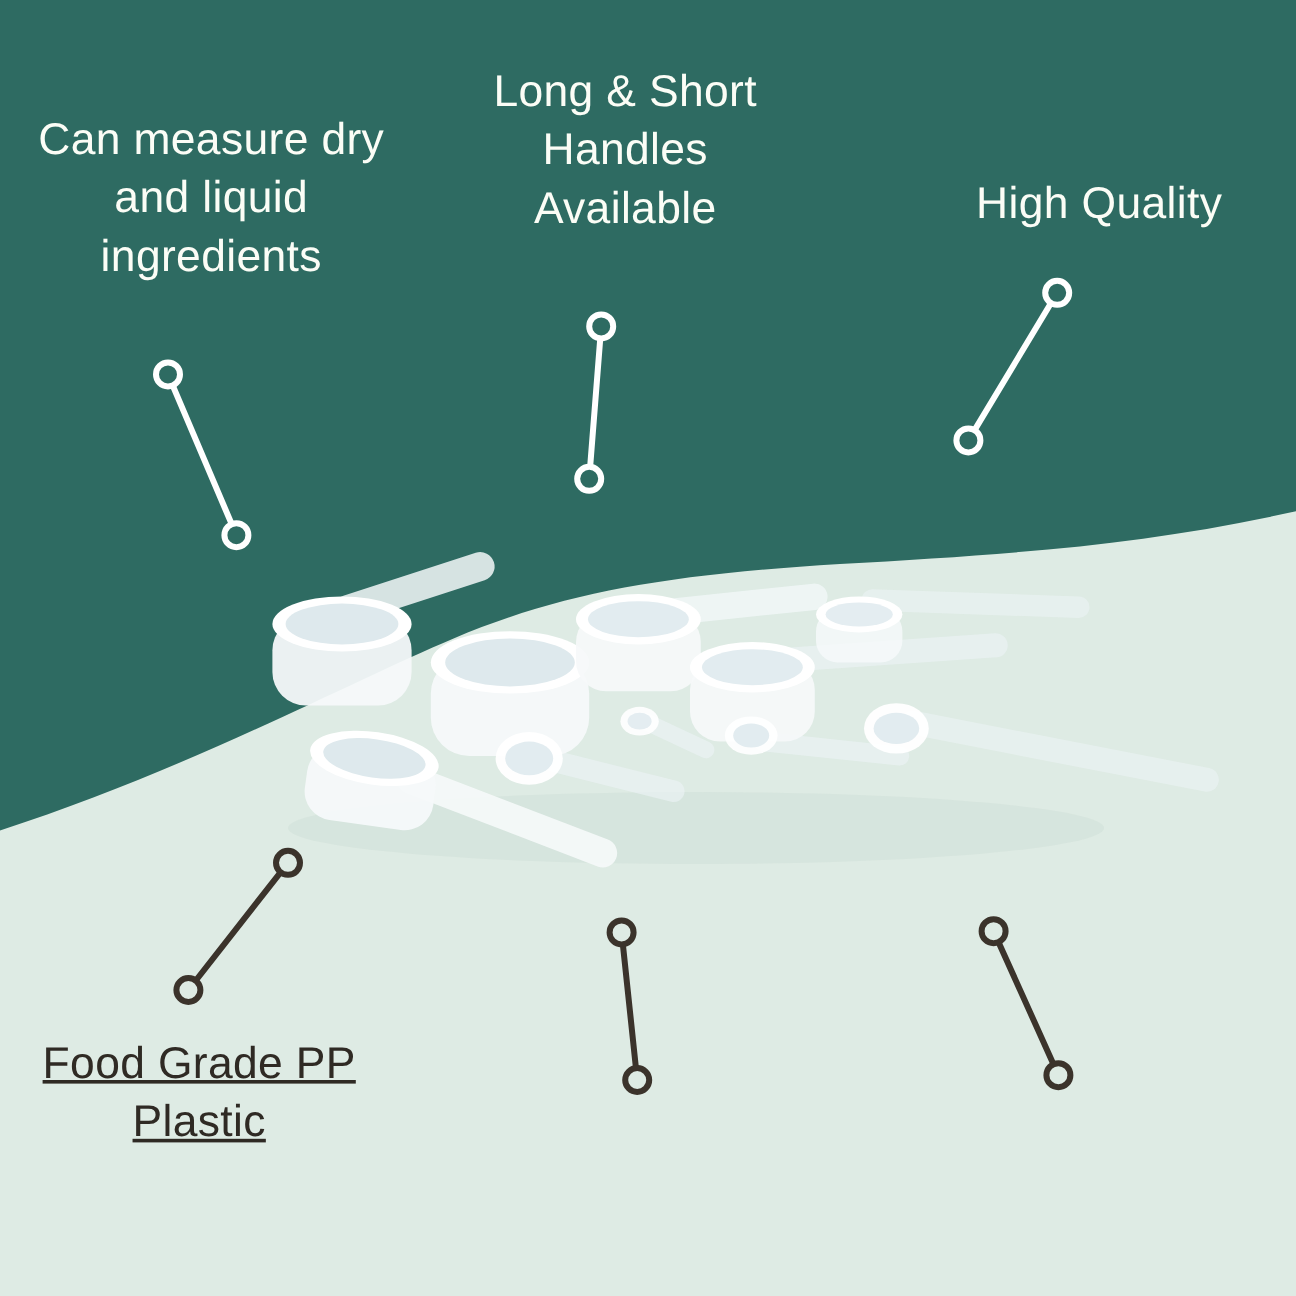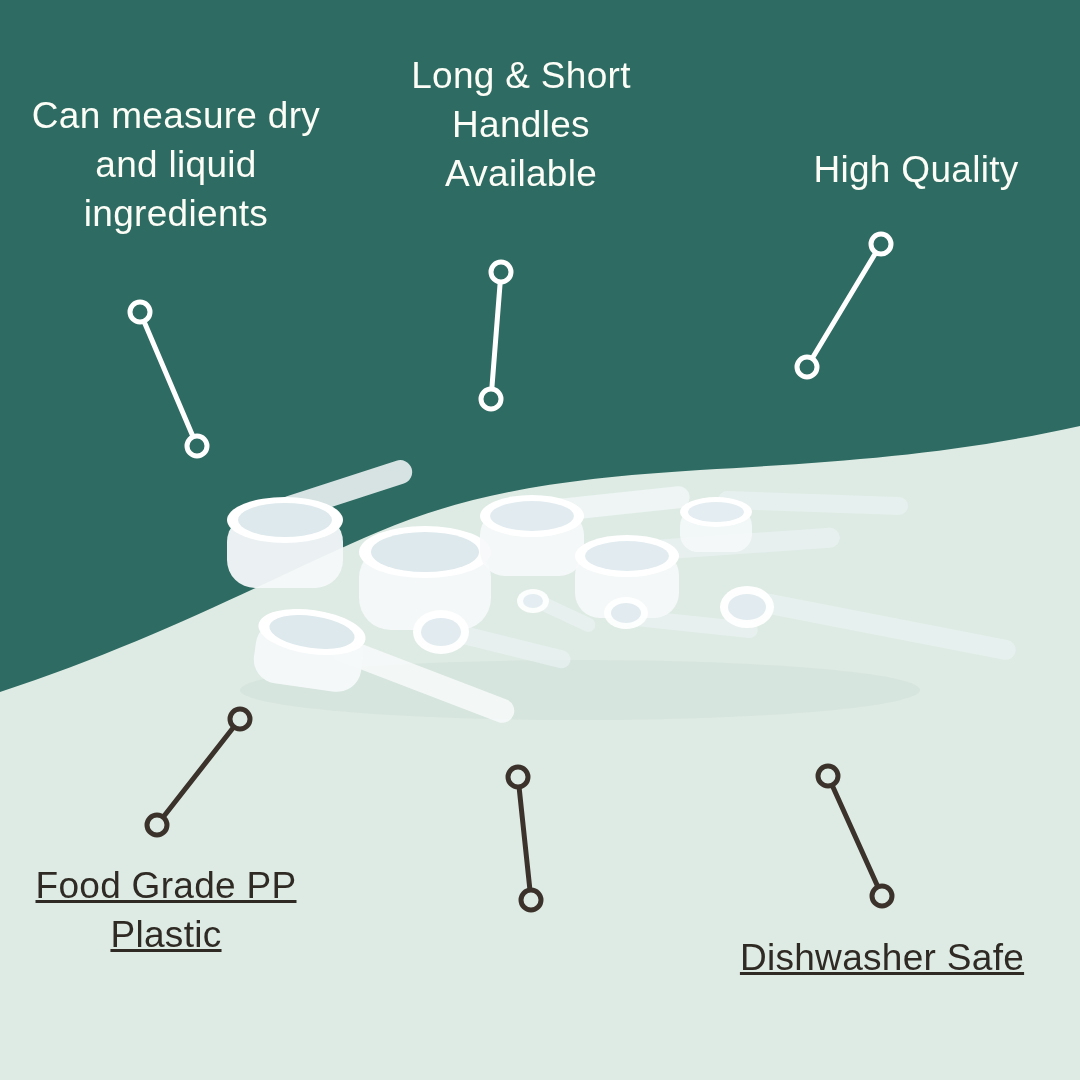--- a/index.html
+++ b/index.html
@@ -145,15 +145,14 @@
 
   <div class="callout-label light label-top-left">Can measure dry and liquid ingredients</div>
 
   <div class="callout-label light label-top-center">Long &amp; Short Handles Available</div>
 
   <div class="callout-label light label-top-right">High Quality</div>
 
   <div class="callout-label dark label-bottom-left">Food Grade PP Plastic</div>
 
 
-  <div class="callout-label dark label-bottom-right">Dishwasher Safe</div>
 
 </div>
 
 </body></html>

